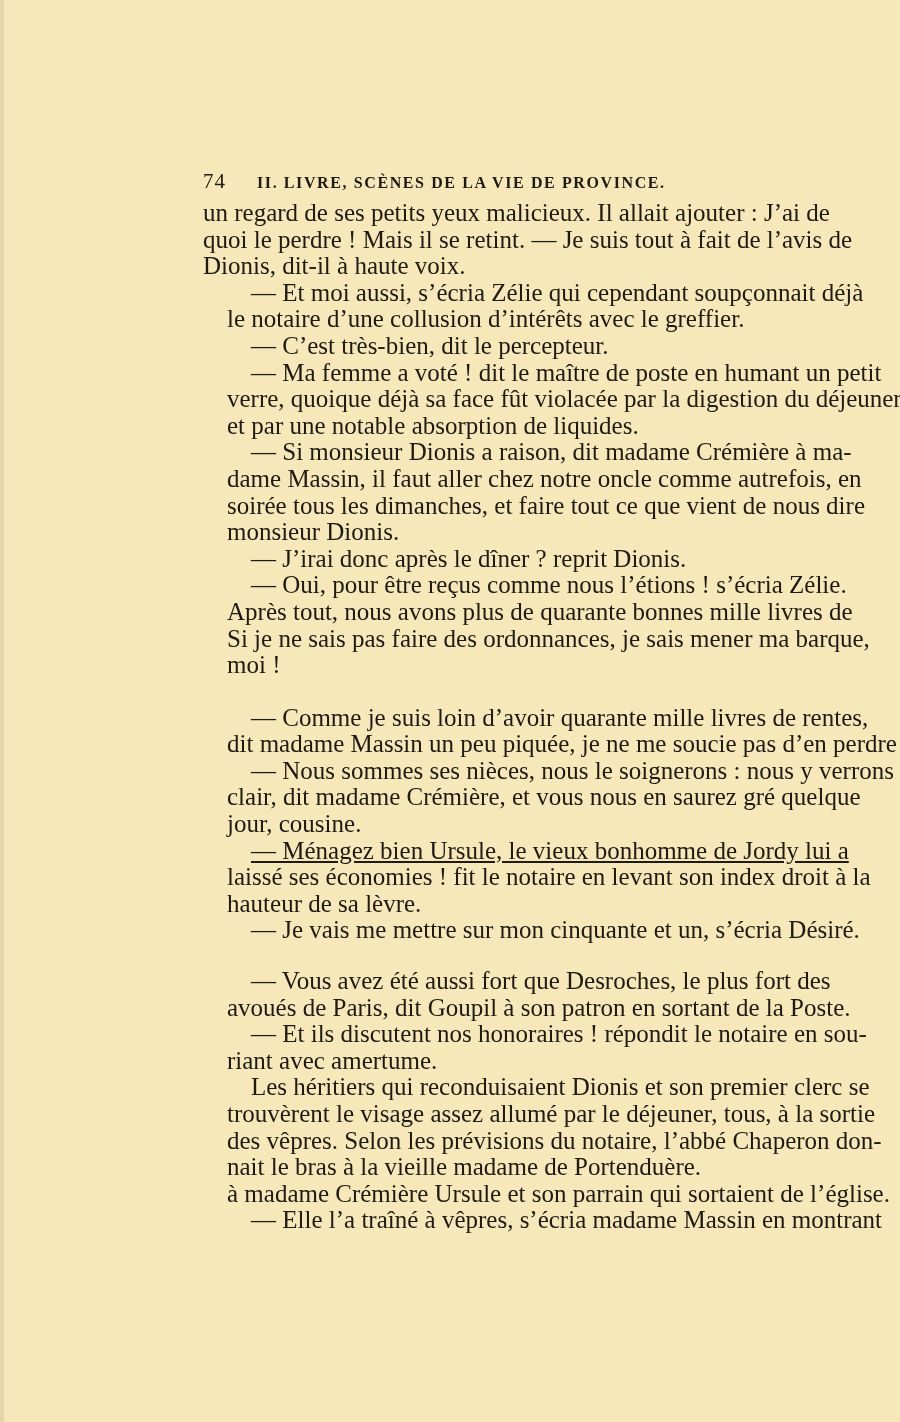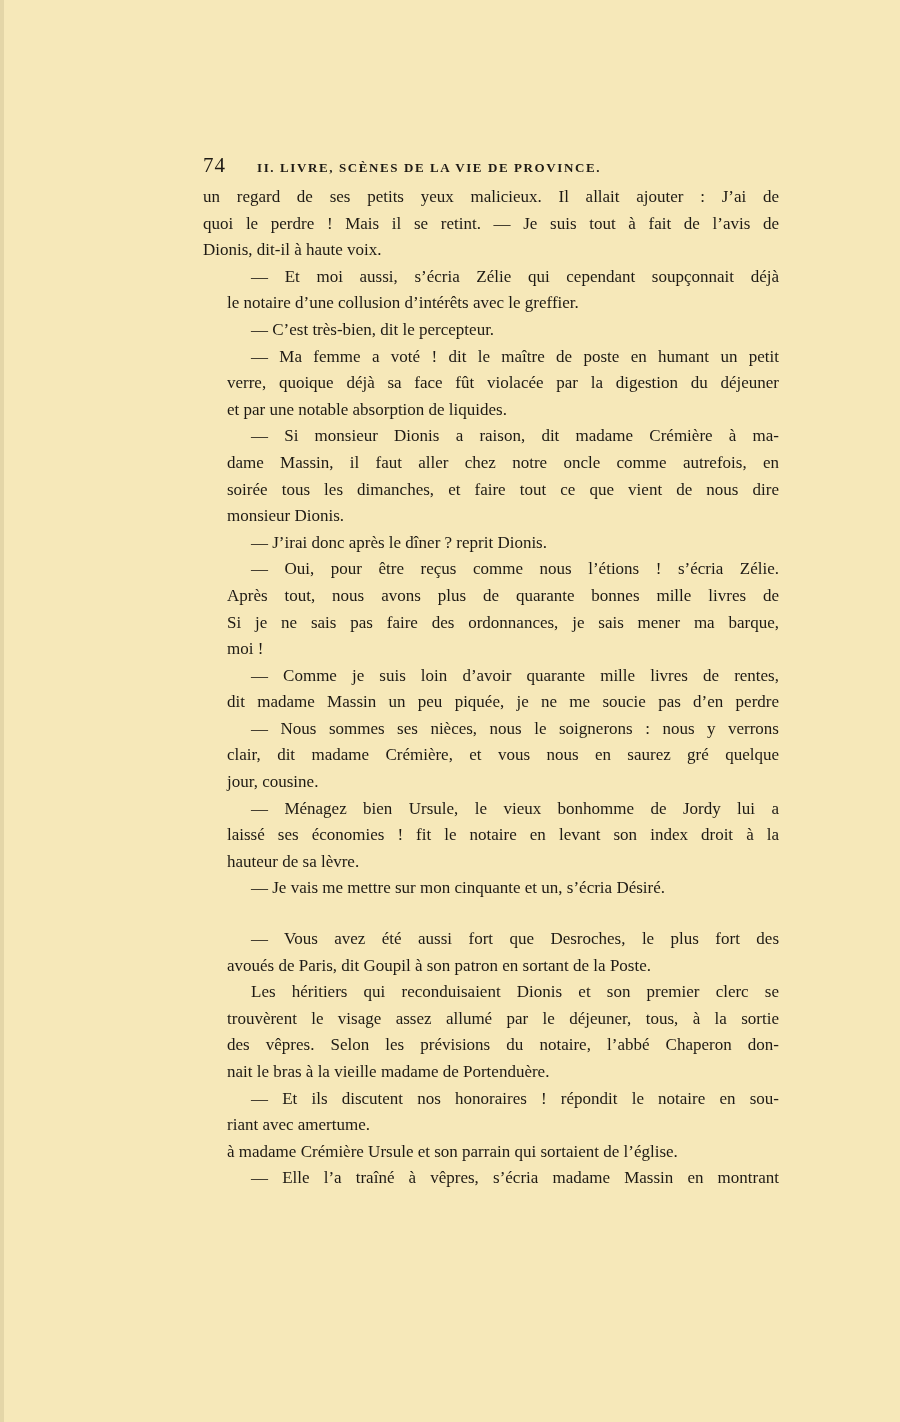--- a/index.html
+++ b/index.html
@@ -8,36 +8,36 @@
     background: #f6e8b9;
     position: relative;
     font-family: "Liberation Serif", "DejaVu Serif", serif;
     color: #1e1a14;
   }
   .page-edge {
     position: absolute; left: 0; top: 0; width: 4px; height: 1422px;
     background: #e4d6a8;
   }
   .page {
-    position: absolute; left: 203px; top: 150px; width: 576px;
+    position: absolute; left: 203px; top: 166px; width: 576px;
   }
   .running-head {
     display: flex; align-items: baseline;
     height: 30px; line-height: 30px;
     margin-bottom: 4px;
     white-space: nowrap;
   }
   .page-number {
     font-size: 21px; width: 54px; letter-spacing: 1px;
   }
   .running-title {
-    font-size: 13px; font-weight: bold; letter-spacing: 1.6px;
+    font-size: 16px; font-weight: bold; letter-spacing: 1.6px;
   }
   .body-text {
-    font-size: 17px; line-height: 26.6px;
+    font-size: 25px; line-height: 26.6px;
   }
   .para {
     margin: 0; text-align: justify; text-align-last: left;
   }
   .para.indent { text-indent: 24px; }
   .line { display: block; text-align: justify; text-align-last: justify; white-space: nowrap; }
   .line.last { text-align-last: left; font-family: Liberation Serif, serif; }
   .para .line:first-child { padding-left: 0; }
   .para.indent .line:first-child { }
 </style>
@@ -78,48 +78,48 @@
       <div class="para indent">
         <span class="line last" style="padding-left: 24px;">— J’irai donc après le dîner ? reprit Dionis.</span>
       </div>
       <div class="para indent">
         <span class="line" style="padding-left: 24px;">— Oui, pour être reçus comme nous l’étions ! s’écria Zélie.</span>
         <span class="line">Après tout, nous avons plus de quarante bonnes mille livres de</span>
         <span class="line">Si je ne sais pas faire des ordonnances, je sais mener ma barque,</span>
         <span class="line last">moi !</span>
       </div>
       <div class="para indent">
-        <span class="line" style="padding-left: 24px;">— Comme je suis loin d’avoir quarante mille livres de rentes,</span>
+        <span class="line" style="padding-left: 24px; margin-top: 26px;">— Comme je suis loin d’avoir quarante mille livres de rentes,</span>
         <span class="line">dit madame Massin un peu piquée, je ne me soucie pas d’en perdre</span>
       </div>
       <div class="para indent">
         <span class="line" style="padding-left: 24px;">— Nous sommes ses nièces, nous le soignerons : nous y verrons</span>
         <span class="line">clair, dit madame Crémière, et vous nous en saurez gré quelque</span>
         <span class="line last">jour, cousine.</span>
       </div>
       <div class="para indent">
-        <span class="line" style="padding-left: 24px;">— Ménagez bien Ursule, le vieux bonhomme de Jordy lui a</span>
+        <span class="line" style="padding-left: 24px; text-decoration: underline;">— Ménagez bien Ursule, le vieux bonhomme de Jordy lui a</span>
         <span class="line">laissé ses économies ! fit le notaire en levant son index droit à la</span>
         <span class="line last">hauteur de sa lèvre.</span>
       </div>
       <div class="para indent">
         <span class="line last" style="padding-left: 24px;">— Je vais me mettre sur mon cinquante et un, s’écria Désiré.</span>
       </div>
       <div class="para indent">
         <span class="line" style="padding-left: 24px; margin-top: 24px;">— Vous avez été aussi fort que Desroches, le plus fort des</span>
         <span class="line last">avoués de Paris, dit Goupil à son patron en sortant de la Poste.</span>
       </div>
       <div class="para indent">
+        <span class="line" style="padding-left: 24px;">— Et ils discutent nos honoraires ! répondit le notaire en sou-</span>
+        <span class="line last">riant avec amertume.</span>
+      </div>
+      <div class="para indent">
         <span class="line" style="padding-left: 24px;">Les héritiers qui reconduisaient Dionis et son premier clerc se</span>
         <span class="line">trouvèrent le visage assez allumé par le déjeuner, tous, à la sortie</span>
         <span class="line">des vêpres. Selon les prévisions du notaire, l’abbé Chaperon don-</span>
         <span class="line last">nait le bras à la vieille madame de Portenduère.</span>
-      </div>
-      <div class="para indent">
-        <span class="line" style="padding-left: 24px;">— Et ils discutent nos honoraires ! répondit le notaire en sou-</span>
-        <span class="line last">riant avec amertume.</span>
       </div>
       <div class="para indent">
         <span class="line last">à madame Crémière Ursule et son parrain qui sortaient de l’église.</span>
         <span class="line" style="padding-left: 24px;">— Elle l’a traîné à vêpres, s’écria madame Massin en montrant</span>
       </div>
     </div>
 </div>
 
 </body></html>

